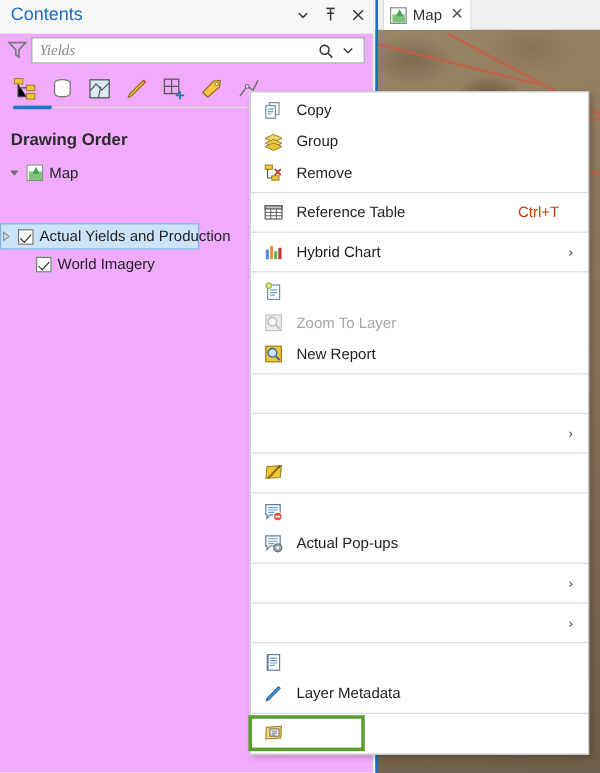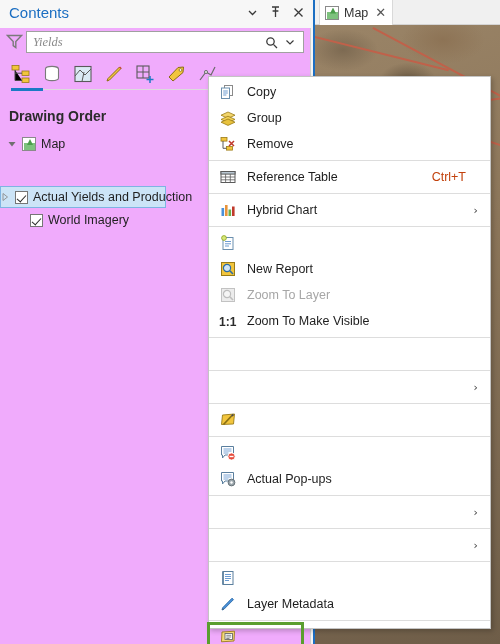--- a/index.html
+++ b/index.html
@@ -466,50 +466,42 @@
       <span class="mi-icon">
         <svg width="16" height="16" viewBox="0 0 16 16">
           <rect x="3" y="2.5" width="10" height="12" fill="#fff" stroke="#6b8fae" stroke-width="1"></rect>
           <path d="M5 6.5 H11 M5 8.8 H11 M5 11 H9" stroke="#6b9bd1" stroke-width="1"></path>
           <circle cx="4" cy="3" r="2.4" fill="#d9e87a" stroke="#8aa31c" stroke-width="0.8"></circle>
         </svg>
       </span>
       <span class="mi-label"></span>
     </div>
 
+    <div class="mi disabled">
+      <span class="mi-icon">
+        <svg width="16" height="16" viewBox="0 0 16 16">
+          <rect x="1.5" y="1.5" width="13" height="13" fill="#ececec" stroke="#c2c2c2" stroke-width="1"></rect>
+          <circle cx="7" cy="7" r="3.6" fill="#f5f5f5" stroke="#bdbdbd" stroke-width="1.2"></circle>
+          <path d="M9.8 9.8 L13 13" stroke="#bdbdbd" stroke-width="1.6"></path>
+        </svg>
+      </span>
+      <span class="mi-label">Zoom To Layer</span>
+    </div>
+
     <div class="mi">
       <span class="mi-icon">
         <svg width="16" height="16" viewBox="0 0 16 16">
           <rect x="1.5" y="1.5" width="13" height="13" fill="#f2c53d" stroke="#9a7b16" stroke-width="1"></rect>
           <circle cx="7" cy="7" r="3.6" fill="#cfe4f5" stroke="#2a6ba8" stroke-width="1.2"></circle>
           <path d="M9.8 9.8 L13 13" stroke="#2a6ba8" stroke-width="1.6"></path>
         </svg>
       </span>
       <span class="mi-label">New Report</span>
     </div>
 
-    <div class="mi disabled">
-      <span class="mi-icon">
-        <svg width="16" height="16" viewBox="0 0 16 16">
-          <rect x="1.5" y="1.5" width="13" height="13" fill="#ececec" stroke="#c2c2c2" stroke-width="1"></rect>
-          <circle cx="7" cy="7" r="3.6" fill="#f5f5f5" stroke="#bdbdbd" stroke-width="1.2"></circle>
-          <path d="M9.8 9.8 L13 13" stroke="#bdbdbd" stroke-width="1.6"></path>
-        </svg>
-      </span>
-      <span class="mi-label">Zoom To Layer</span>
-    </div>
-
-    <div class="mi">
-      <span class="mi-icon">
-        <svg width="18" height="14" viewBox="0 0 18 14">
-          <text x="0" y="11.5" font-family="Liberation Sans, sans-serif" font-size="12" font-weight="bold" fill="#2b2b2b">1:1</text>
-        </svg>
-      </span>
-      <span class="mi-label">Zoom To Make Visible</span>
-    </div>
 
     <div class="mi-sep"></div>
 
     <div class="mi no-icon disabled">
       <span class="mi-label"></span>
     </div>
 
     <div class="mi-sep"></div>
 
     <div class="mi no-icon">

